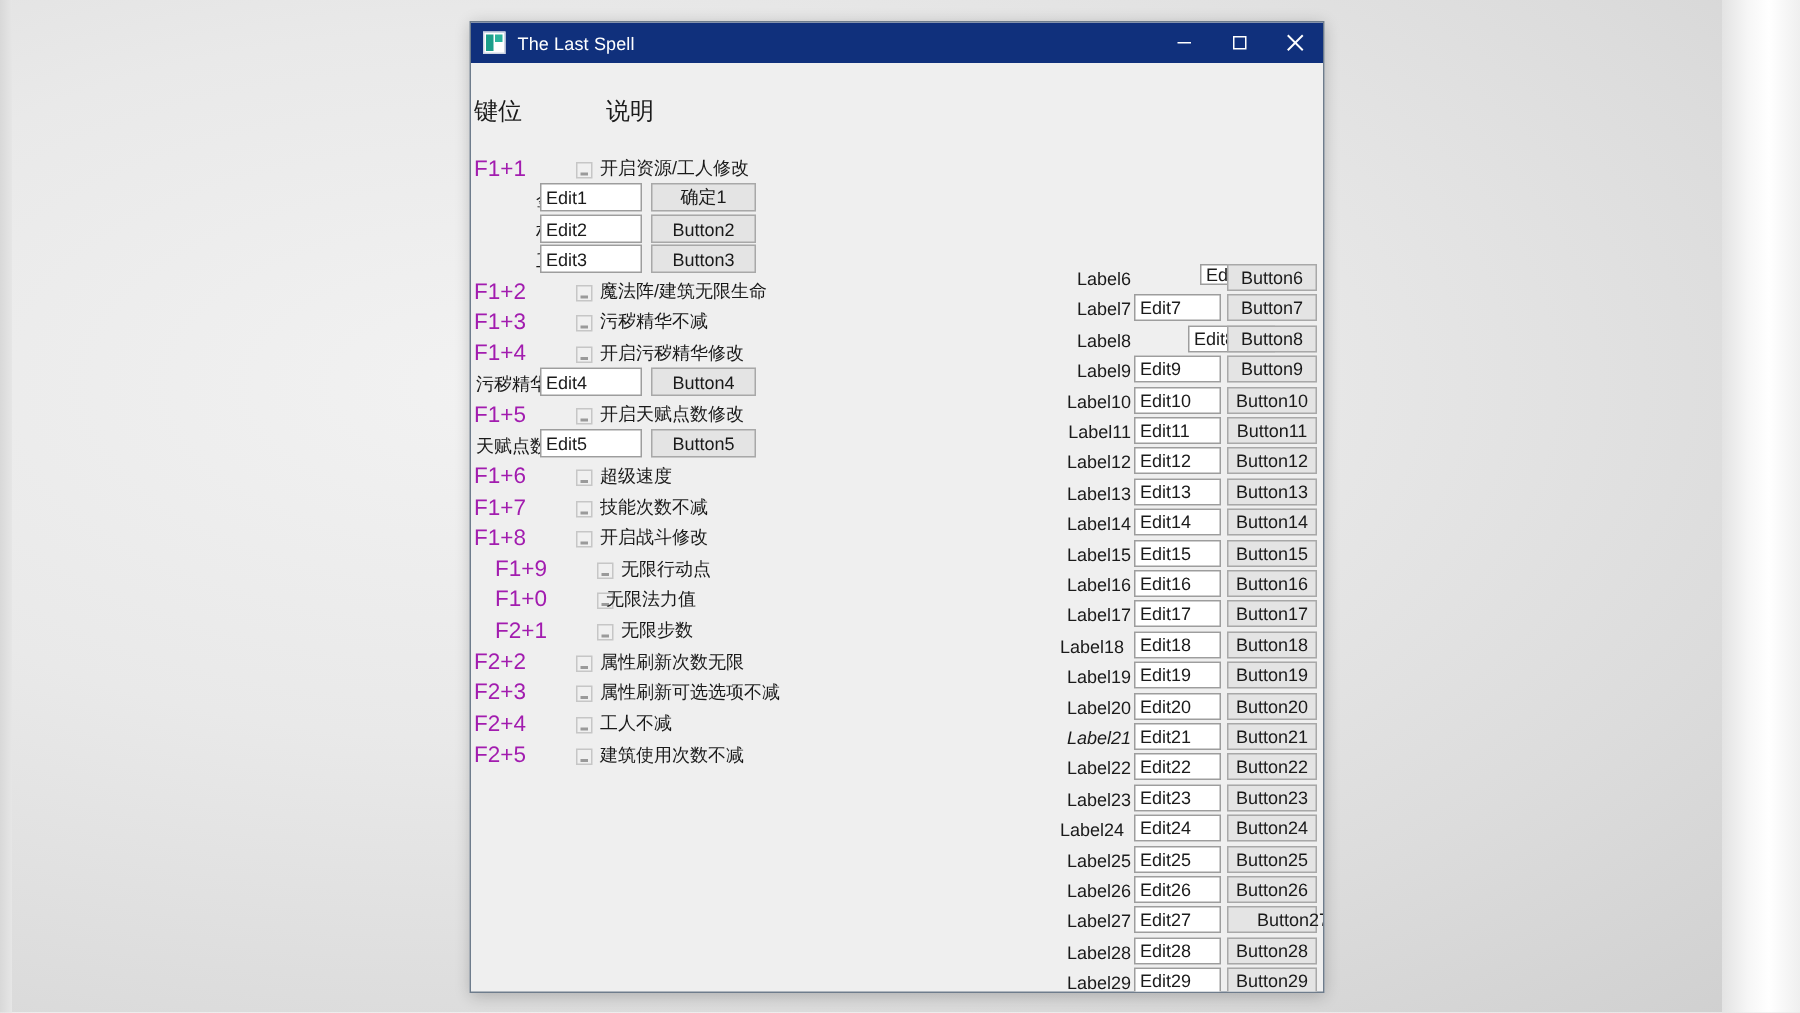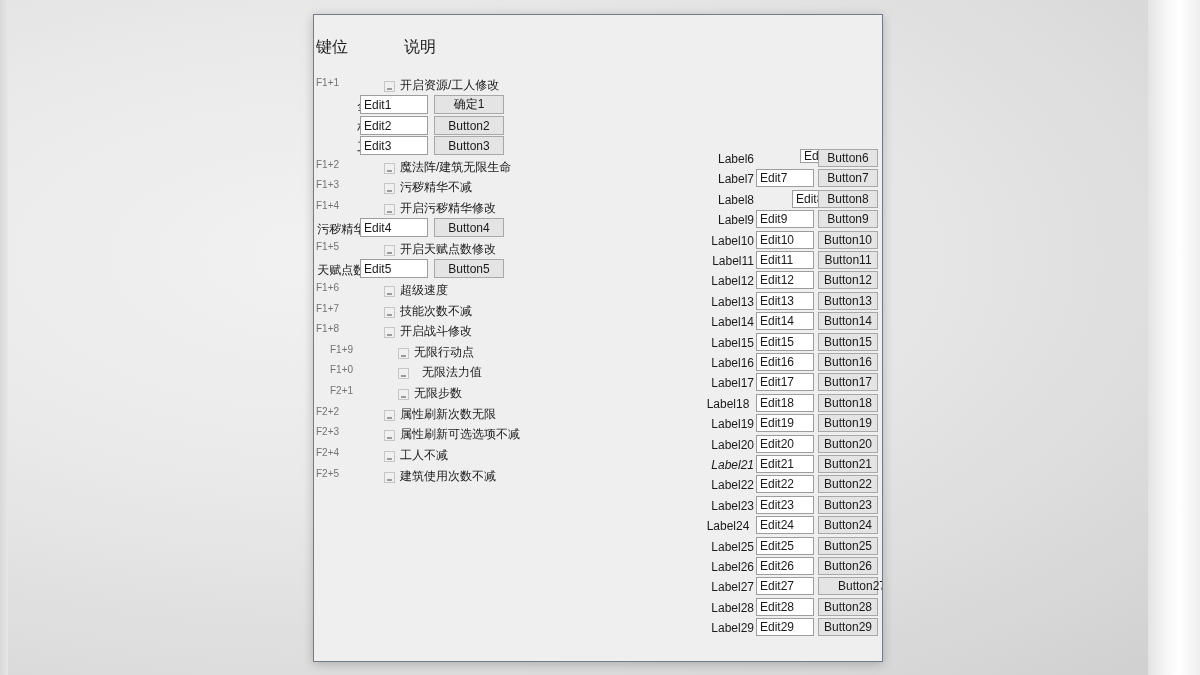--- a/index.html
+++ b/index.html
@@ -98,22 +98,22 @@
 
   
   .abs { position: absolute; }
 
   .col-head {
     font-size: 16px;
     color: #1a1a1a;
     white-space: nowrap;
   }
   .keylabel {
-    font-size: 10px;
-    color: #737373;
+    font-size: 15px;
+    color: #a21caf;
     white-space: nowrap;
   }
   .desc {
     font-size: 12px;
     color: #1a1a1a;
     white-space: nowrap;
   }
   .cb {
     width: 11px;
     height: 11px;
@@ -161,20 +161,42 @@
   }
 </style>
 </head>
 <body>
 
 <div class="bg-band-left"></div>
 <div class="bg-band-right"></div>
 
 <div class="window">
 
+  <div class="titlebar">
+    <div class="title-icon"></div>
+    <div class="title-text">The Last Spell</div>
+    <div class="win-buttons">
+      <div class="win-btn">
+        <svg width="11" height="11" viewBox="0 0 11 11">
+            <line x1="1" y1="5.5" x2="10" y2="5.5" stroke="#ffffff" stroke-width="1"></line>
+          </svg>
+      </div>
+      <div class="win-btn">
+        <svg width="11" height="11" viewBox="0 0 11 11">
+            <rect x="1.5" y="1.5" width="8" height="8" fill="none" stroke="#ffffff" stroke-width="1"></rect>
+          </svg>
+      </div>
+      <div class="win-btn">
+        <svg width="13" height="13" viewBox="0 0 13 13">
+            <line x1="1.5" y1="1.5" x2="11.5" y2="11.5" stroke="#ffffff" stroke-width="1.3"></line>
+            <line x1="11.5" y1="1.5" x2="1.5" y2="11.5" stroke="#ffffff" stroke-width="1.3"></line>
+          </svg>
+      </div>
+    </div>
+  </div>
 
   <div class="client">
 
     <div class="abs col-head" style="left:2px; top:22px;">键位</div>
     <div class="abs col-head" style="left:90px; top:22px;">说明</div>
 
     <div id="cheat-rows">
         <div class="abs keylabel" style="left: 2px; top: 62px;">F1+1</div>
         <div class="abs cb" style="left: 70px; top: 66px;"></div>
         <div class="abs desc" style="left: 86px; top: 62px;">开启资源/工人修改</div>
@@ -197,21 +219,21 @@
         <div class="abs cb" style="left: 70px; top: 292px;"></div>
         <div class="abs desc" style="left: 86px; top: 288px;">技能次数不减</div>
         <div class="abs keylabel" style="left: 2px; top: 308px;">F1+8</div>
         <div class="abs cb" style="left: 70px; top: 312px;"></div>
         <div class="abs desc" style="left: 86px; top: 308px;">开启战斗修改</div>
         <div class="abs keylabel" style="left: 16px; top: 329px;">F1+9</div>
         <div class="abs cb" style="left: 84px; top: 333px;"></div>
         <div class="abs desc" style="left: 100px; top: 329px;">无限行动点</div>
         <div class="abs keylabel" style="left: 16px; top: 349px;">F1+0</div>
         <div class="abs cb" style="left: 84px; top: 353px;"></div>
-        <div class="abs desc" style="left: 108px; top: 349px;">无限法力值</div>
+        <div class="abs desc" style="left: 90px; top: 349px;">无限法力值</div>
         <div class="abs keylabel" style="left: 16px; top: 370px;">F2+1</div>
         <div class="abs cb" style="left: 84px; top: 374px;"></div>
         <div class="abs desc" style="left: 100px; top: 370px;">无限步数</div>
         <div class="abs keylabel" style="left: 2px; top: 391px;">F2+2</div>
         <div class="abs cb" style="left: 70px; top: 395px;"></div>
         <div class="abs desc" style="left: 86px; top: 391px;">属性刷新次数无限</div>
         <div class="abs keylabel" style="left: 2px; top: 411px;">F2+3</div>
         <div class="abs cb" style="left: 70px; top: 415px;"></div>
         <div class="abs desc" style="left: 86px; top: 411px;">属性刷新可选选项不减</div>
         <div class="abs keylabel" style="left: 2px; top: 432px;">F2+4</div>

